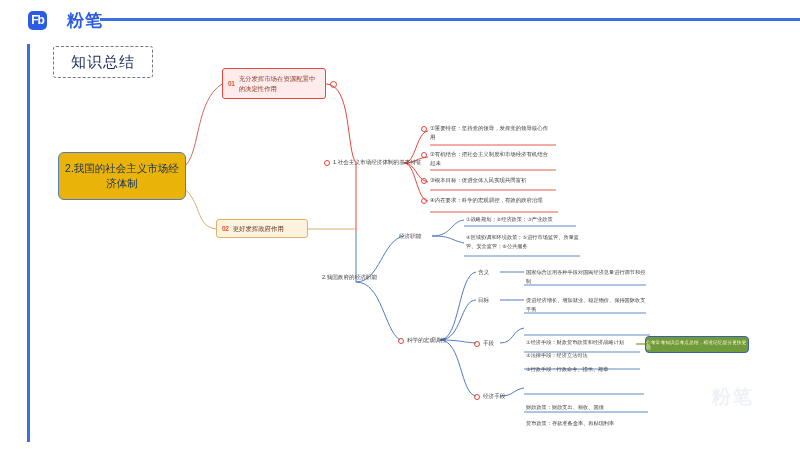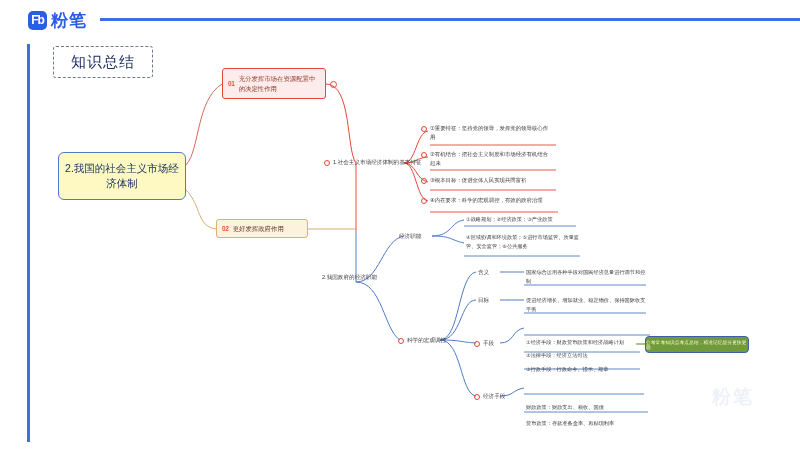--- a/index.html
+++ b/index.html
@@ -6,21 +6,21 @@
   body{
     width:800px;height:450px;overflow:hidden;
     background:#ffffff;
     font-family:"Liberation Sans","DejaVu Sans",sans-serif;
     position:relative;
   }
   #stage{position:absolute;inset:0;}
 
   
   .hdr{position:absolute;left:0;top:0;width:800px;height:36px;}
-  .logo{position:absolute;left:28px;top:9px;display:flex;align-items:center;gap:4px;}
+  .logo{position:absolute;left:28px;top:9px;display:flex;align-items:center;gap:20px;}
   .logo-mark{
     width:19px;height:19px;border-radius:5px;
     background:#2b5ce6;color:#fff;
     font-size:12px;font-weight:bold;line-height:19px;text-align:center;
     letter-spacing:-1px;
   }
   .logo-text{font-size:17px;font-weight:bold;color:#2b5ce6;letter-spacing:1px;}
   .hdr-rule{position:absolute;left:100px;top:18px;width:700px;height:3px;background:#3c6fe0;}
 
   
@@ -31,21 +31,21 @@
     position:absolute;left:53px;top:46px;width:98px;height:30px;
     border:1.5px dashed #6f7a86;border-radius:3px;
     display:flex;align-items:center;justify-content:center;
     background:#fff;
   }
   .title-box span{font-size:15px;font-weight:normal;color:#1b2a5e;letter-spacing:1px;}
 
   
   .root-node{
     position:absolute;left:58px;top:152px;width:128px;height:48px;
-    background:#fef9c3;border:1.4px solid #4f7cc4;border-radius:6px;
+    background:#eab308;border:1.4px solid #4f7cc4;border-radius:6px;
     display:flex;align-items:center;justify-content:center;text-align:center;
     box-sizing:border-box;padding:2px 4px;
   }
   .root-node span{font-size:10.5px;color:#14305e;line-height:1.45;}
 
   
   .pill{
     position:absolute;box-sizing:border-box;
     display:flex;align-items:center;gap:4px;
     border-radius:3px;padding:3px 5px;

